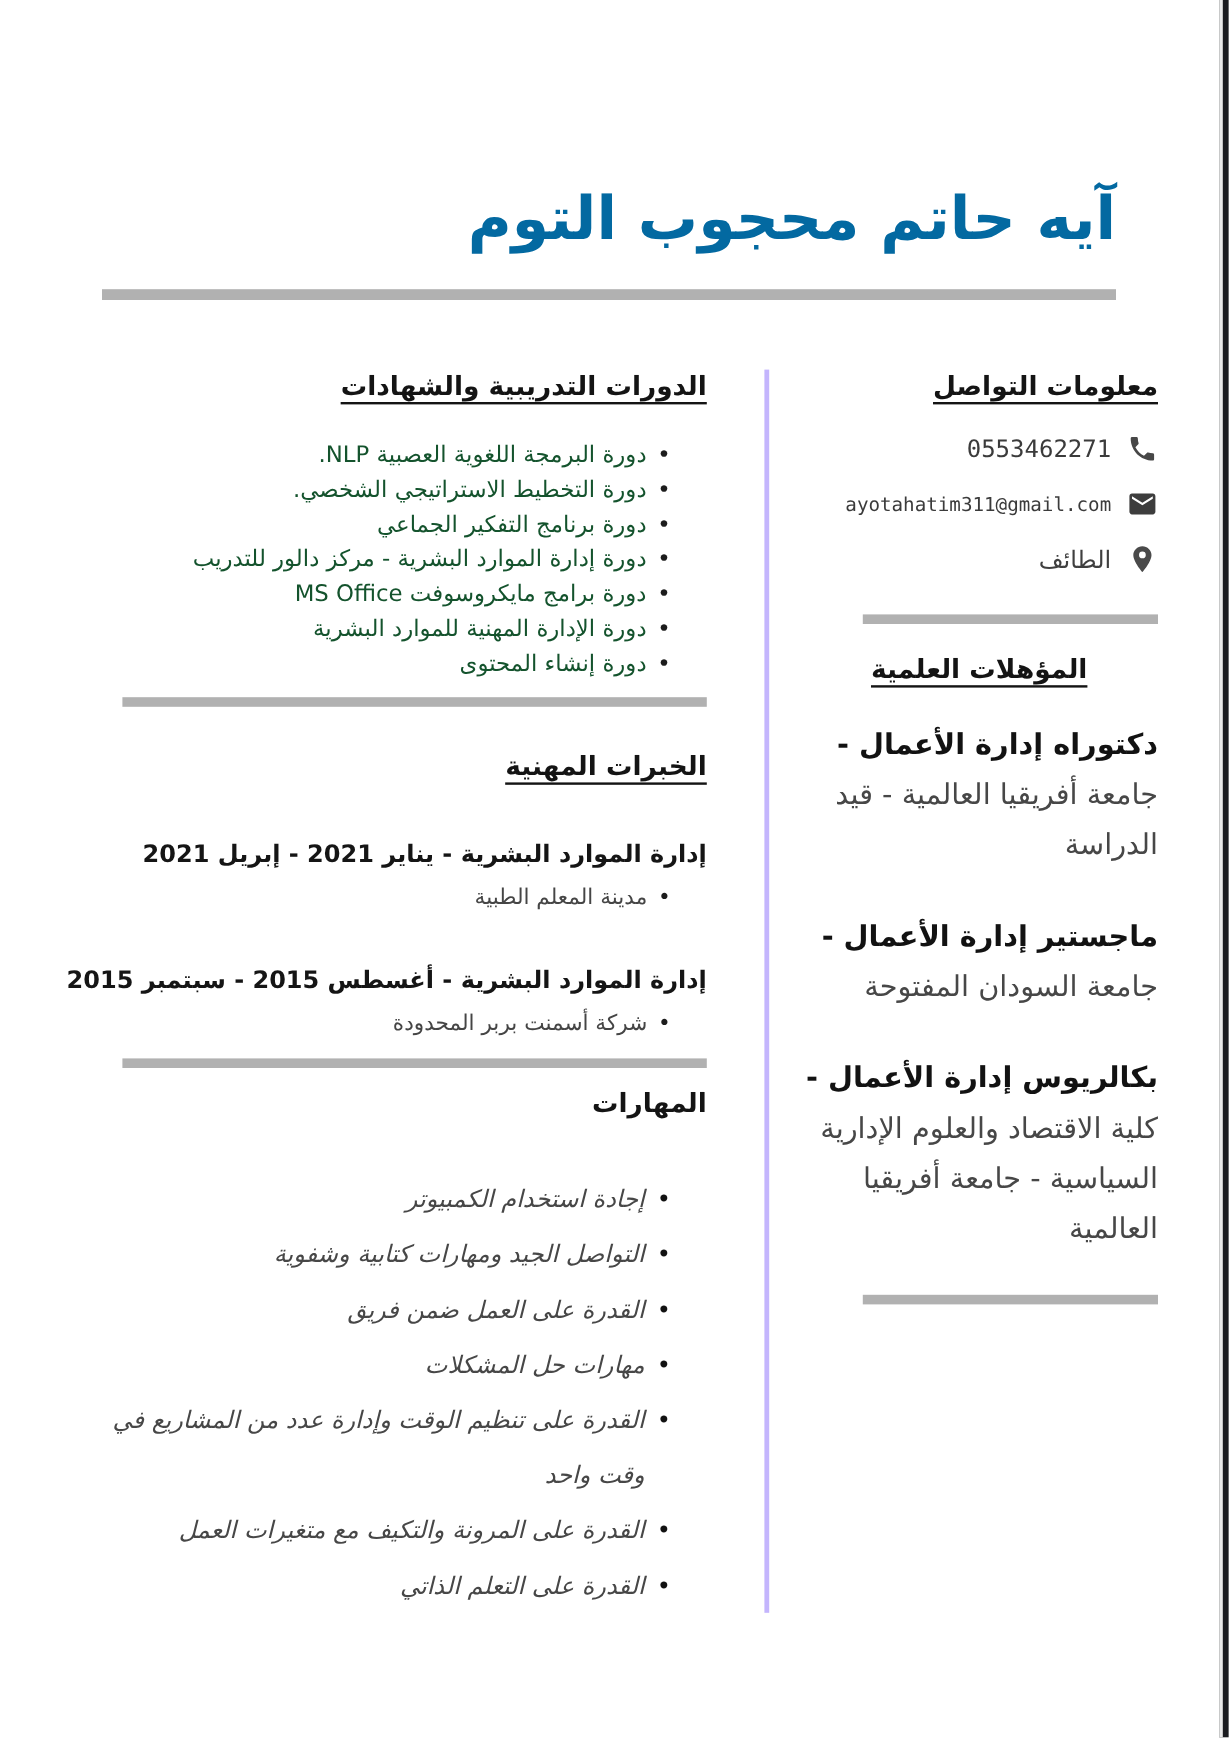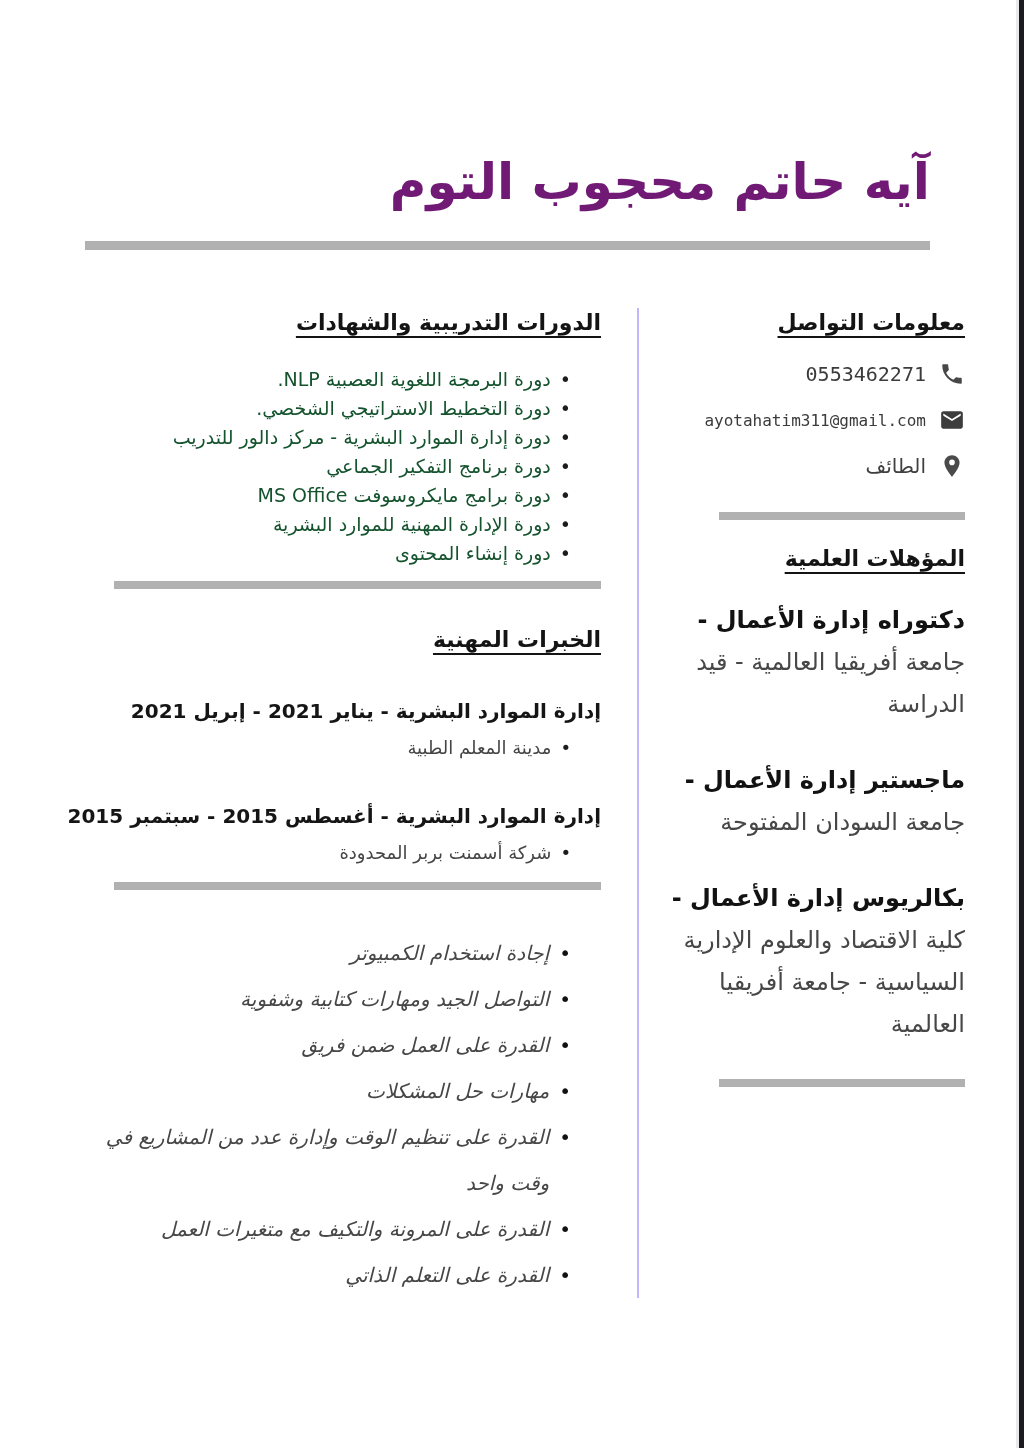--- a/index.html
+++ b/index.html
@@ -17,21 +17,21 @@
     position:absolute; top:0; right:0;
     width:8px; height:1448px;
     background:#1a1b1f;
     border-left:3px solid #e9e9e9;
   }
 
   .header{ margin:150px 94px 0 85px; }
   .name{
     font-size:50px;
     font-weight:bold;
-    color:#701a75;
+    color:#0369a1;
     line-height:1.3;
   }
   .title-bar{
     margin-top:26px;
     height:9px;
     background:#b1b1b1;
   }
 
   .columns{
     display:flex;
@@ -39,21 +39,22 @@
     align-items:stretch;
     padding-right:59px;
     margin-top:58px;
   }
 
   
   .side{
     flex:0 0 328px;
     width:328px;
     padding-left:26px;
-    border-left:2px solid #c4b5fd;
+    border-left:4px solid #c4b5fd;
+    margin-left:12px;
   }
   h2{
     font-size:22px;
     font-weight:bold;
     color:#141414;
     line-height:1.4;
     text-align:right;
   }
   .u{
     text-decoration:underline;
@@ -79,21 +80,21 @@
   }
   .phone-num{ font-size:20px; }
   .email-addr{ font-size:16px; }
   .loc-text{ font-size:20px; color:#3f3f3f; }
 
   .bar{ height:8px; background:#b1b1b1; }
   .side .bar{ width:246px; }
   .side-bar-1{ margin-top:32px; }
   .side-bar-2{ margin-top:16px; }
 
-  .quals-heading{ margin-top:24px; }
+  .quals-heading{ margin-top:24px;text-align:center; }
   .qual{
     margin-top:24px;
     margin-bottom:34px;
     font-size:24px;
     line-height:1.75;
   }
   .qual .deg{ font-weight:bold; color:#121212; }
   .qual .det{ color:#474747; }
 
   
@@ -216,24 +217,24 @@
     <h2 class="u">الدورات التدريبية والشهادات</h2>
 
     <ul class="course-list">
       <li>
           <span>دورة البرمجة اللغوية العصبية NLP.</span>
         </li>
       <li>
           <span>دورة التخطيط الاستراتيجي الشخصي.</span>
         </li>
       <li>
+          <span>دورة برنامج التفكير الجماعي</span>
+        </li>
+      <li>
           <span>دورة إدارة الموارد البشرية - مركز دالور للتدريب</span>
-        </li>
-      <li>
-          <span>دورة برنامج التفكير الجماعي</span>
         </li>
       <li>
           <span>دورة برامج مايكروسوفت MS Office</span>
         </li>
       <li>
           <span>دورة الإدارة المهنية للموارد البشرية</span>
         </li>
       <li>
           <span>دورة إنشاء المحتوى</span>
         </li>
@@ -256,20 +257,21 @@
       <div class="job-title">إدارة الموارد البشرية - أغسطس 2015 - سبتمبر 2015</div>
       <ul class="company-list">
         <li>
             <span>شركة أسمنت بربر المحدودة</span>
           </li>
       </ul>
     </div>
 
     <div class="bar main-bar-2"></div>
 
+    <h2 class="skills-heading">المهارات</h2>
 
     <ul class="skill-list">
       <li>
           <span>إجادة استخدام الكمبيوتر</span>
         </li>
       <li>
           <span>التواصل الجيد ومهارات كتابية وشفوية</span>
         </li>
       <li>
           <span>القدرة على العمل ضمن فريق</span>

